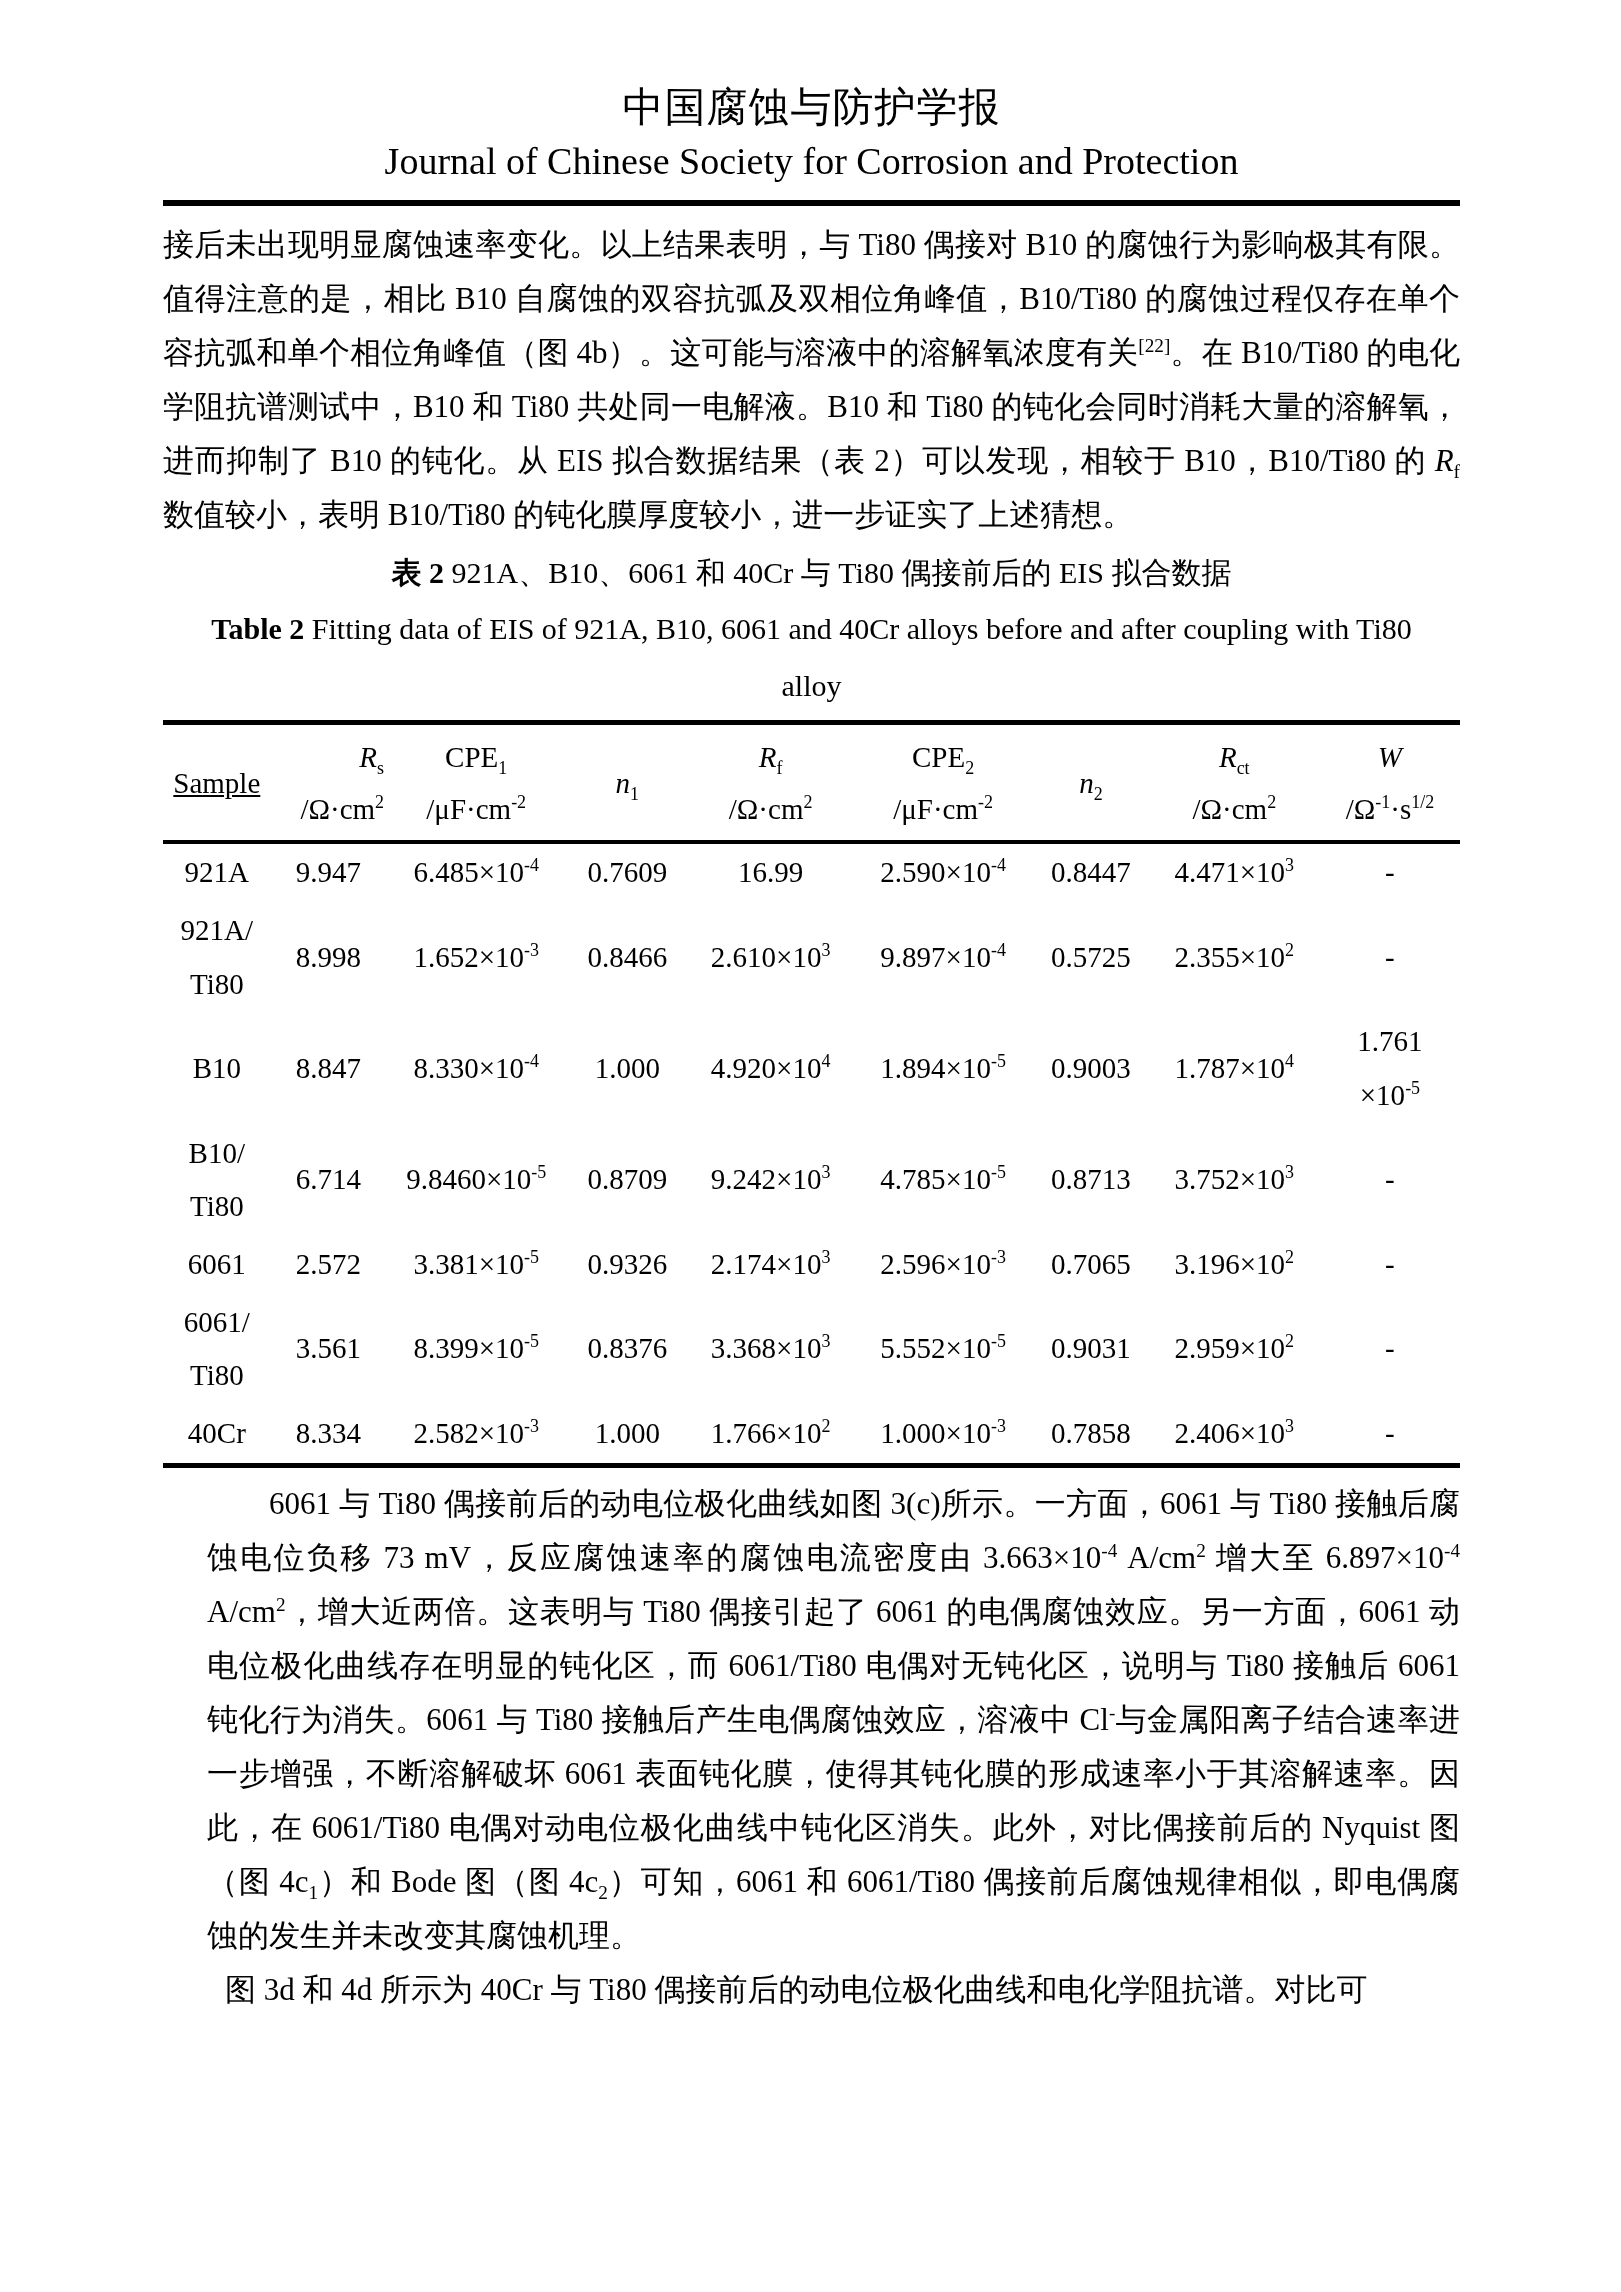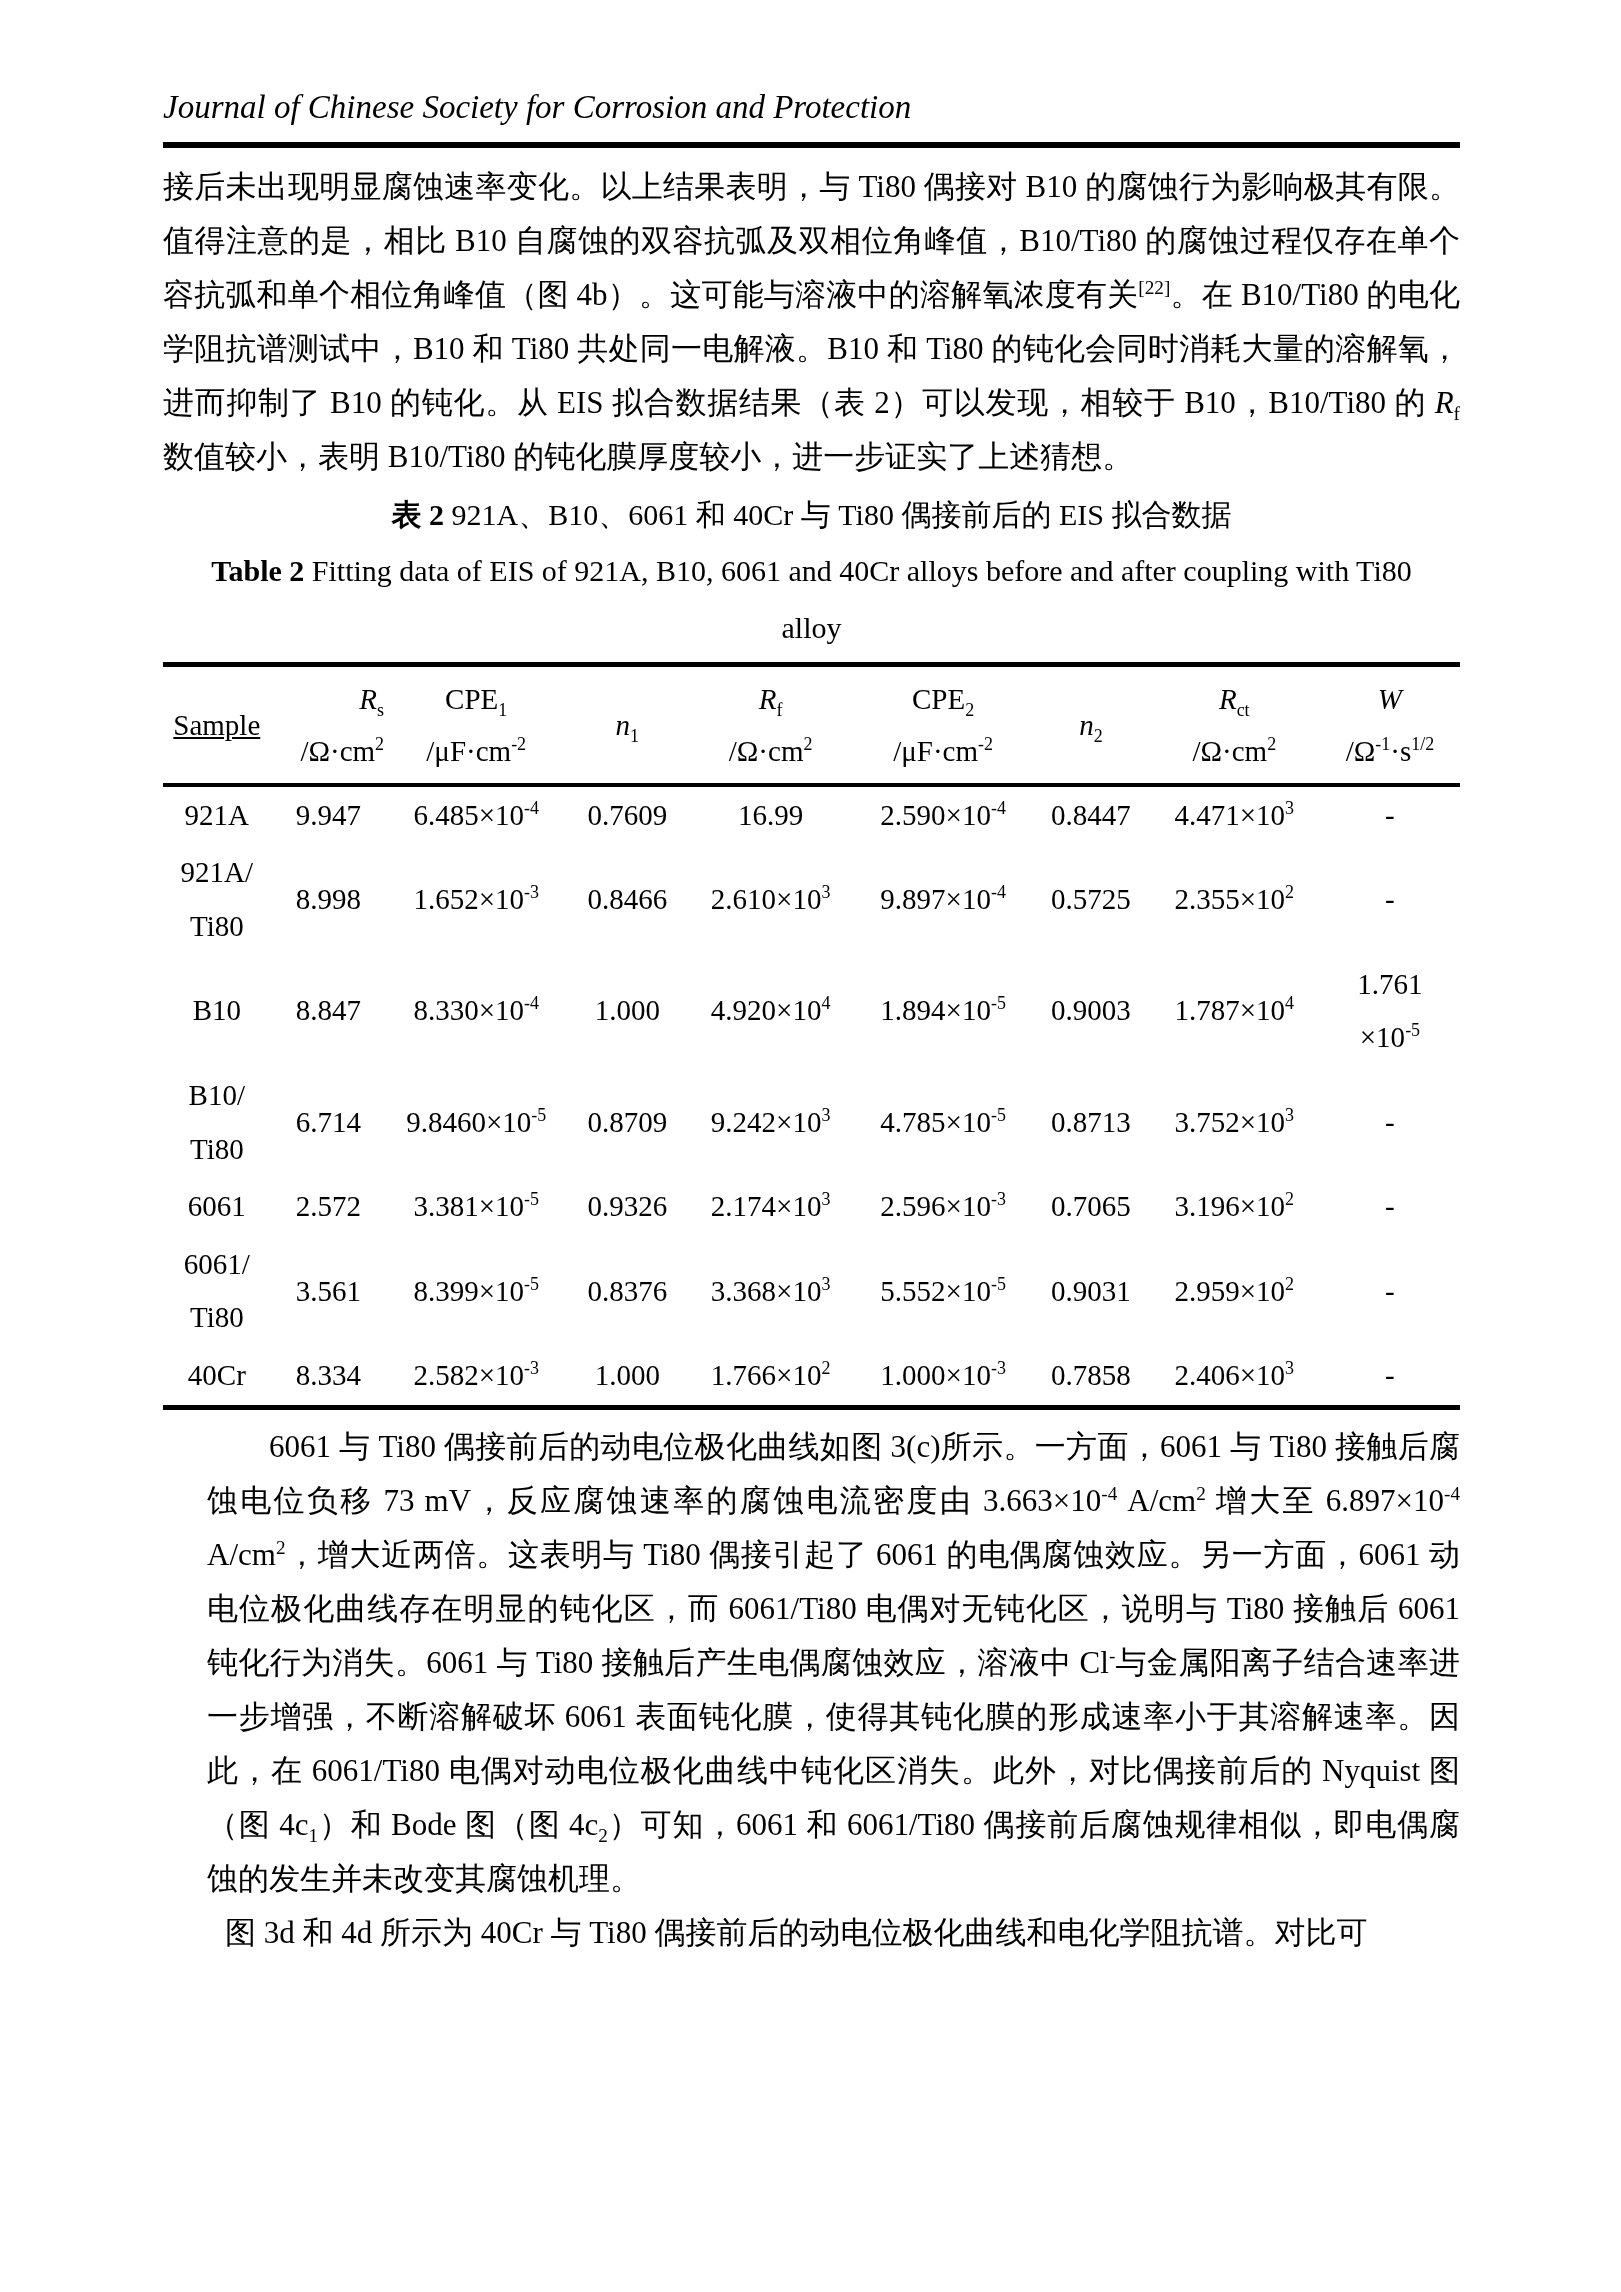--- a/index.html
+++ b/index.html
@@ -8,21 +8,21 @@
     box-sizing:border-box;padding:82px 161px 0 163px;
     font-family:"Liberation Serif","DejaVu Serif",serif;
     overflow:hidden;
   }
   
   .journal-cn{
     text-align:center;font-size:41px;line-height:1.25;font-weight:400;
     letter-spacing:1px;
   }
   .journal-en{
-    text-align:left;font-size:33px;line-height:1.3;margin-top:3.9px;font-style:italic;
+    text-align:center;font-size:38px;line-height:1.3;margin-top:3.9px;
   }
   .header-rule{height:5.9px;background:#000;margin-top:13.7px;}
   
   .para{
     font-size:31px;line-height:54px;text-align:justify;margin:0;
   }
   .para.first{margin-top:11.8px;}
   .para.indent{text-indent:2em;}
   sup,sub{font-size:62%;line-height:0;}
   sup{vertical-align:super;}
@@ -63,20 +63,21 @@
   table.eis th:nth-child(8){width:13.2%;}
   table.eis th:nth-child(9){width:10.8%;}
   .after-table{margin-top:9.8px;margin-left:44px;}
 </style>
 </head>
 <body>
 
 <div class="page">
 
   <div class="journal-header">
+    <div class="journal-cn">中国腐蚀与防护学报</div>
     <div class="journal-en">Journal of Chinese Society for Corrosion and Protection</div>
     <div class="header-rule"></div>
   </div>
 
   <p class="para first">接后未出现明显腐蚀速率变化。以上结果表明，与 Ti80 偶接对 B10 的腐蚀行为影响极其有限。值得注意的是，相比 B10 自腐蚀的双容抗弧及双相位角峰值，B10/Ti80 的腐蚀过程仅存在单个容抗弧和单个相位角峰值（图 4b）。这可能与溶液中的溶解氧浓度有关<sup>[22]</sup>。在 B10/Ti80 的电化学阻抗谱测试中，B10 和 Ti80 共处同一电解液。B10 和 Ti80 的钝化会同时消耗大量的溶解氧，进而抑制了 B10 的钝化。从 EIS 拟合数据结果（表 2）可以发现，相较于 B10，B10/Ti80 的 <i>R</i><sub>f</sub>数值较小，表明 B10/Ti80 的钝化膜厚度较小，进一步证实了上述猜想。</p>
 
   <div class="caption-cn"><span class="cap-label">表 2</span> <span>921A、B10、6061 和 40Cr 与 Ti80 偶接前后的 EIS 拟合数据</span></div>
 
   <div class="caption-en"><span class="cap-label">Table 2</span> <span>Fitting data of EIS of 921A, B10, 6061 and 40Cr alloys before and after coupling with Ti80 alloy</span></div>
 

